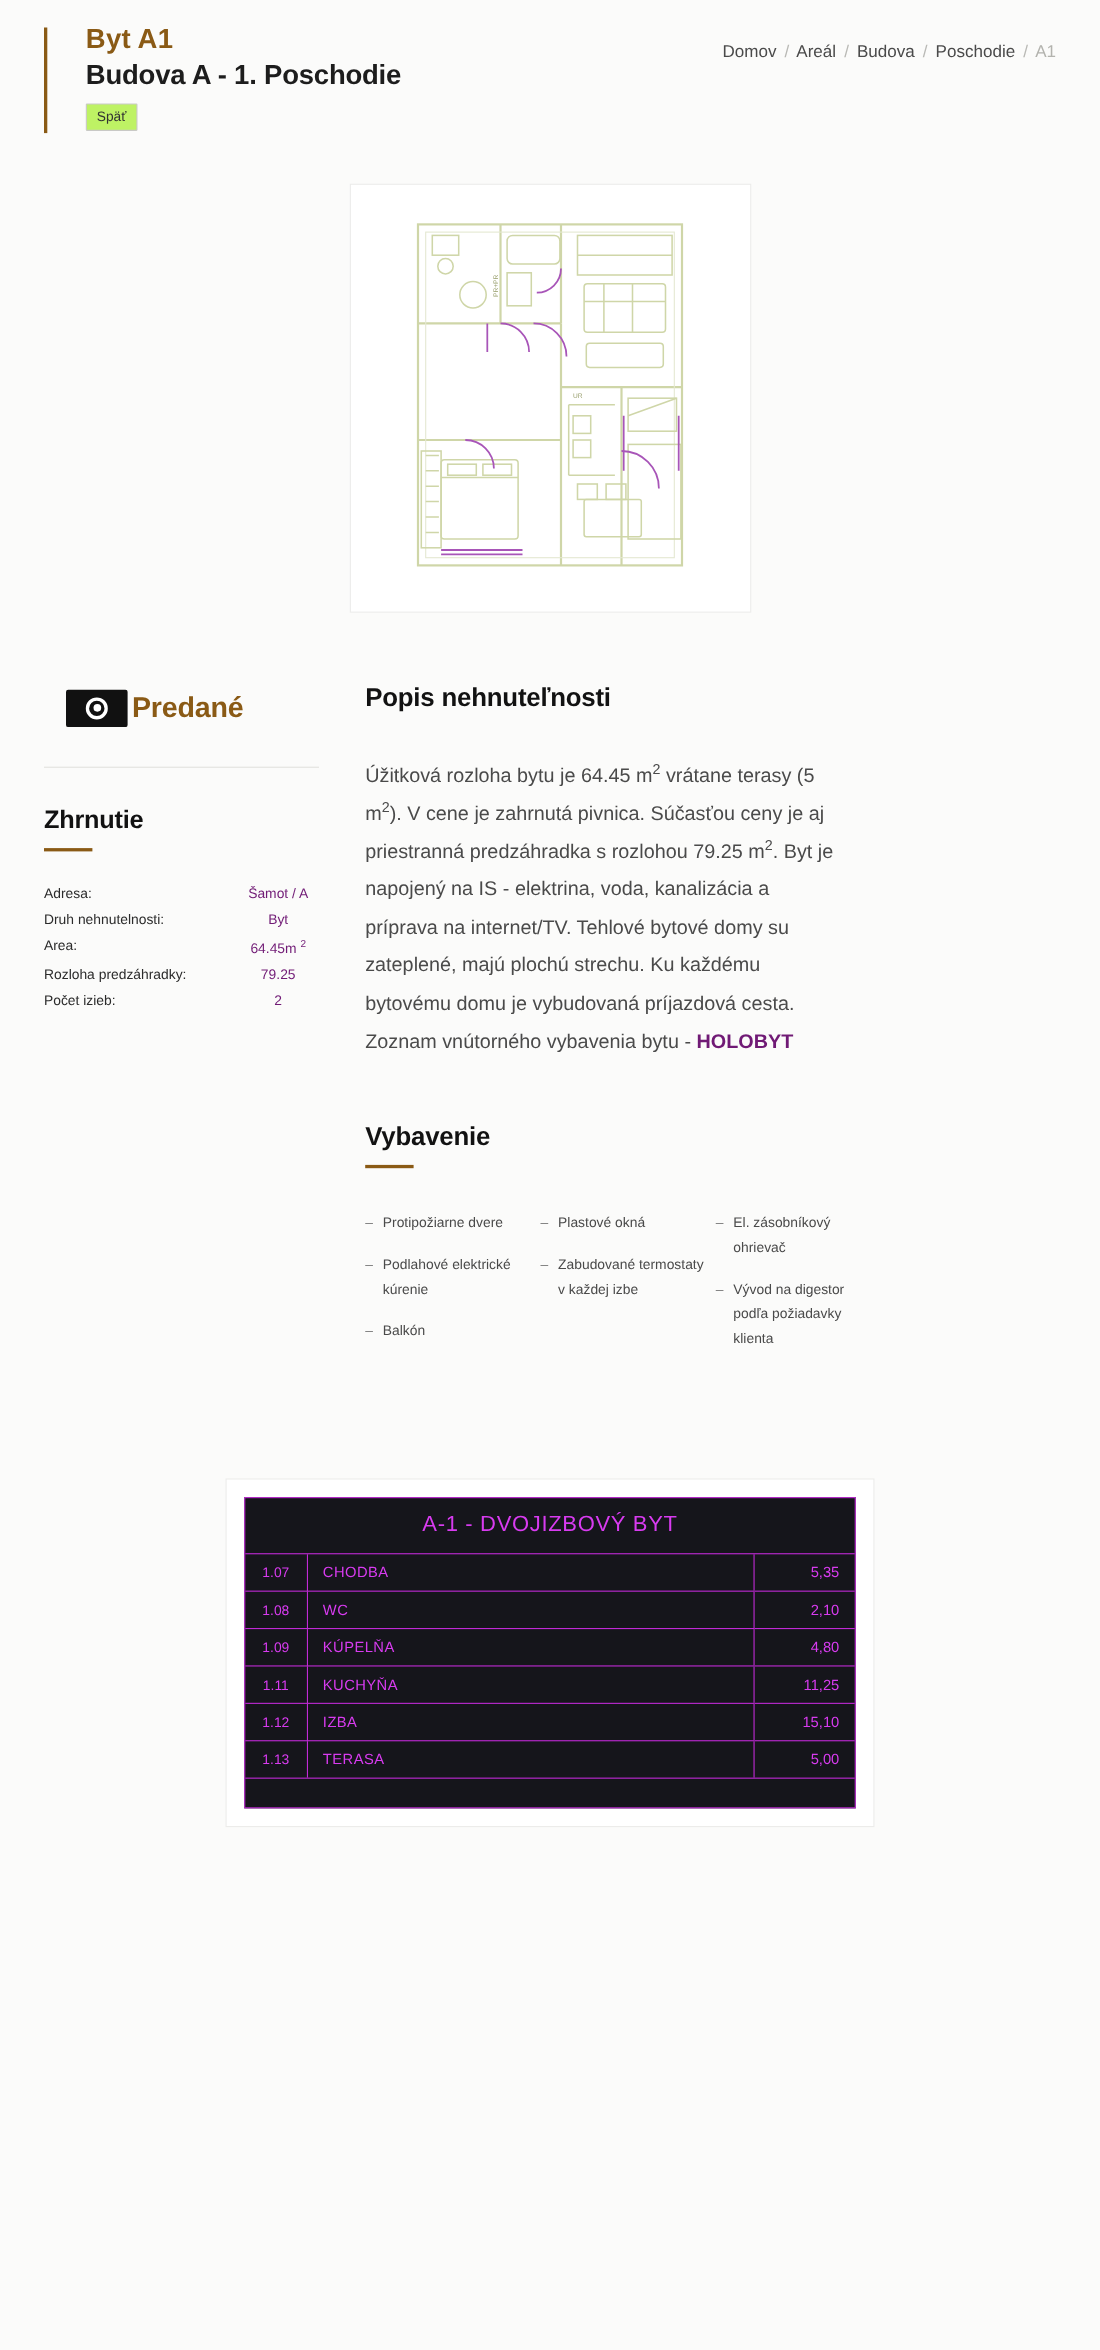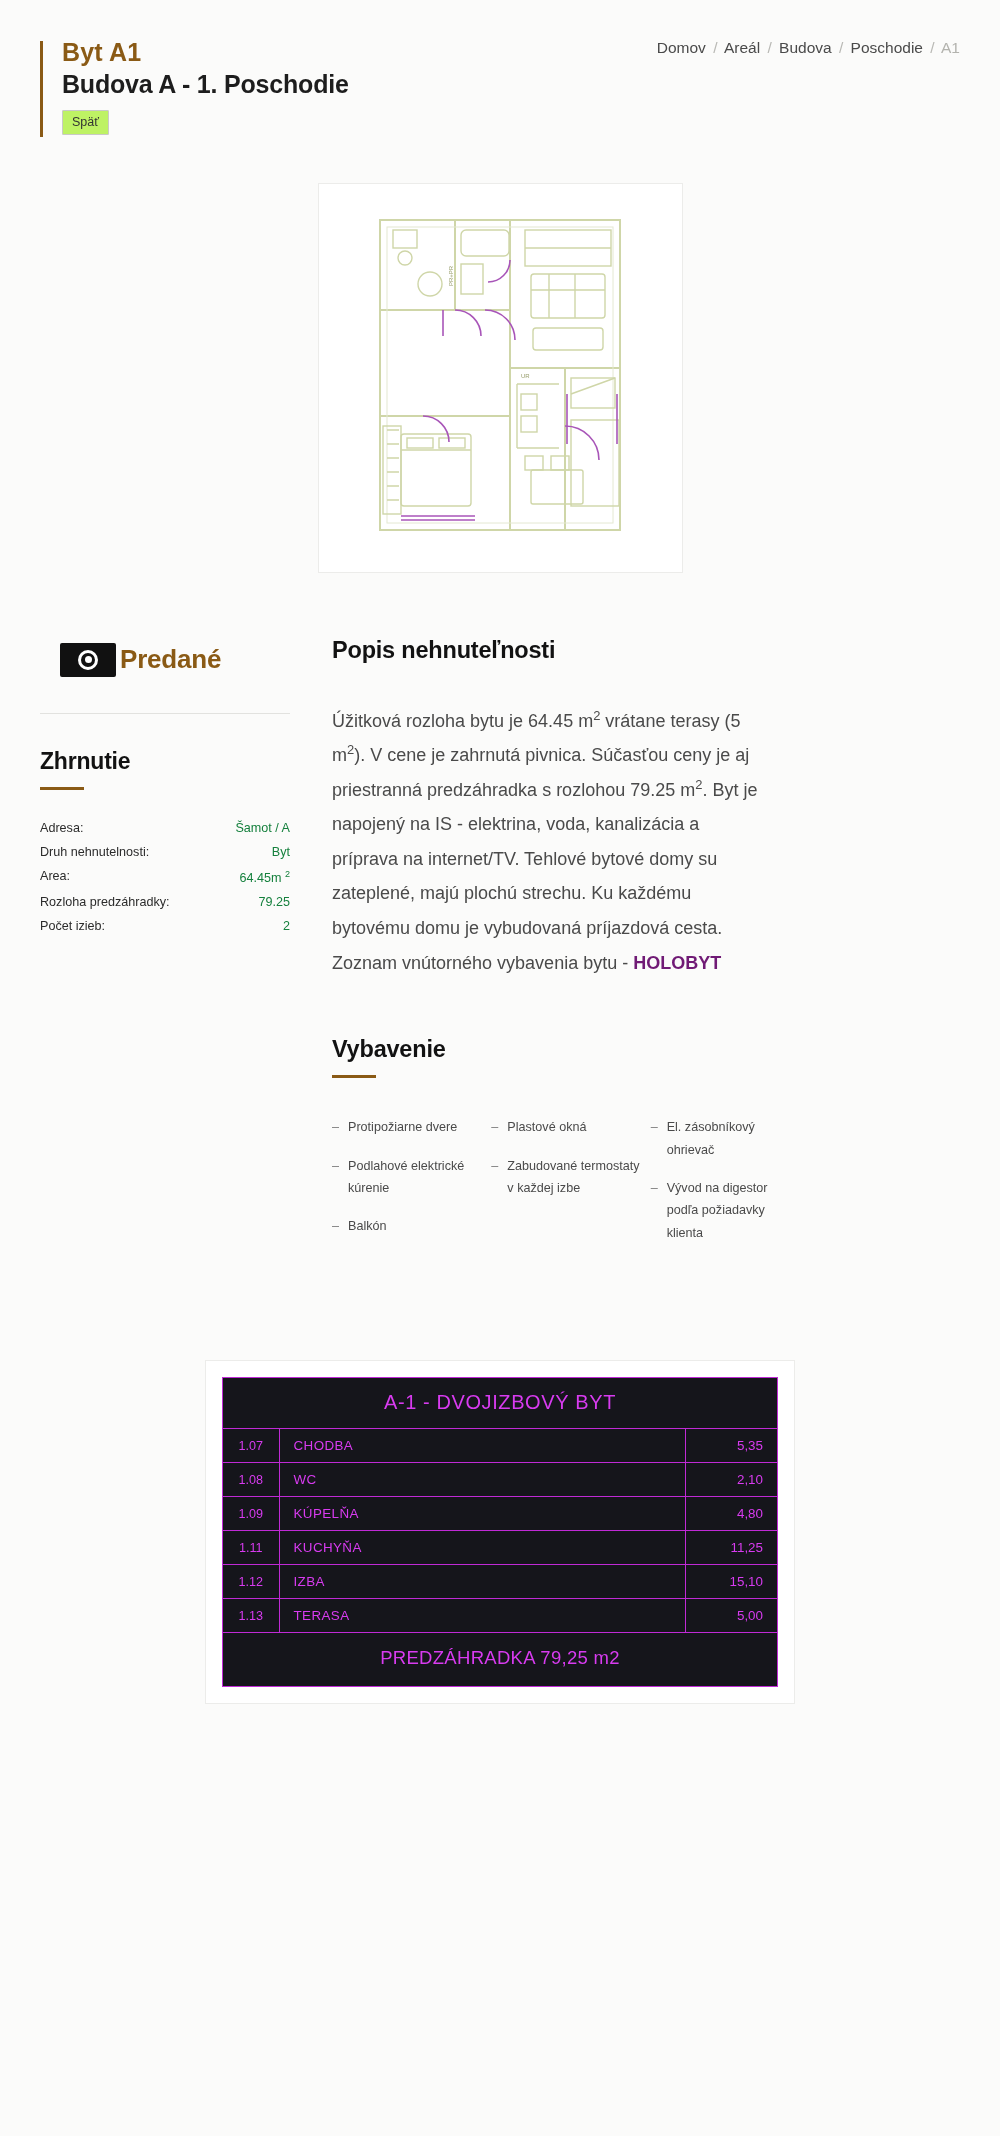--- a/index.html
+++ b/index.html
@@ -16,22 +16,21 @@
   
   .header {
     position: relative;
     padding: 22px 40px 0 40px;
     display: flex;
     align-items: flex-start;
     justify-content: space-between;
   }
   .title-block {
     position: relative;
-    padding-left: 22px;
-    margin-top: 16px;
+    padding-left: 38px;
   }
   .title-rule {
     position: absolute;
     left: 0; top: 3px;
     width: 3px;
     height: 96px;
     background: #8a5a15;
   }
   .unit-name {
     font-size: 25px;
@@ -157,22 +156,22 @@
   table.summary td {
     padding: 5px 0;
     vertical-align: top;
   }
   table.summary td.k {
     font-weight: normal;
     color: #2b2b2b;
     white-space: nowrap;
   }
   table.summary td.v {
-    text-align: right;
-    color: #15803d;
+    text-align: center;
+    color: #701a75;
   }
   sup { font-size: 0.72em; }
 
   
   h2.sec-r {
     font-size: 23.5px;
     font-weight: bold;
     color: #121212;
     margin: 0;
     letter-spacing: -0.2px;
@@ -490,18 +489,17 @@
         <td class="ar">15,10</td>
       </tr>
       <tr>
         <td class="num">1.13</td>
         <td class="nm">TERASA</td>
         <td class="ar">5,00</td>
       </tr>
     </tbody>
       </table>
     <div class="legend-total">
-      <div>PREDZÁHRADKA  79,25 m2</div>
     </div>
   </div>
 </div>
 
 <div class="spacer-bottom"></div>
 
 </body></html>

